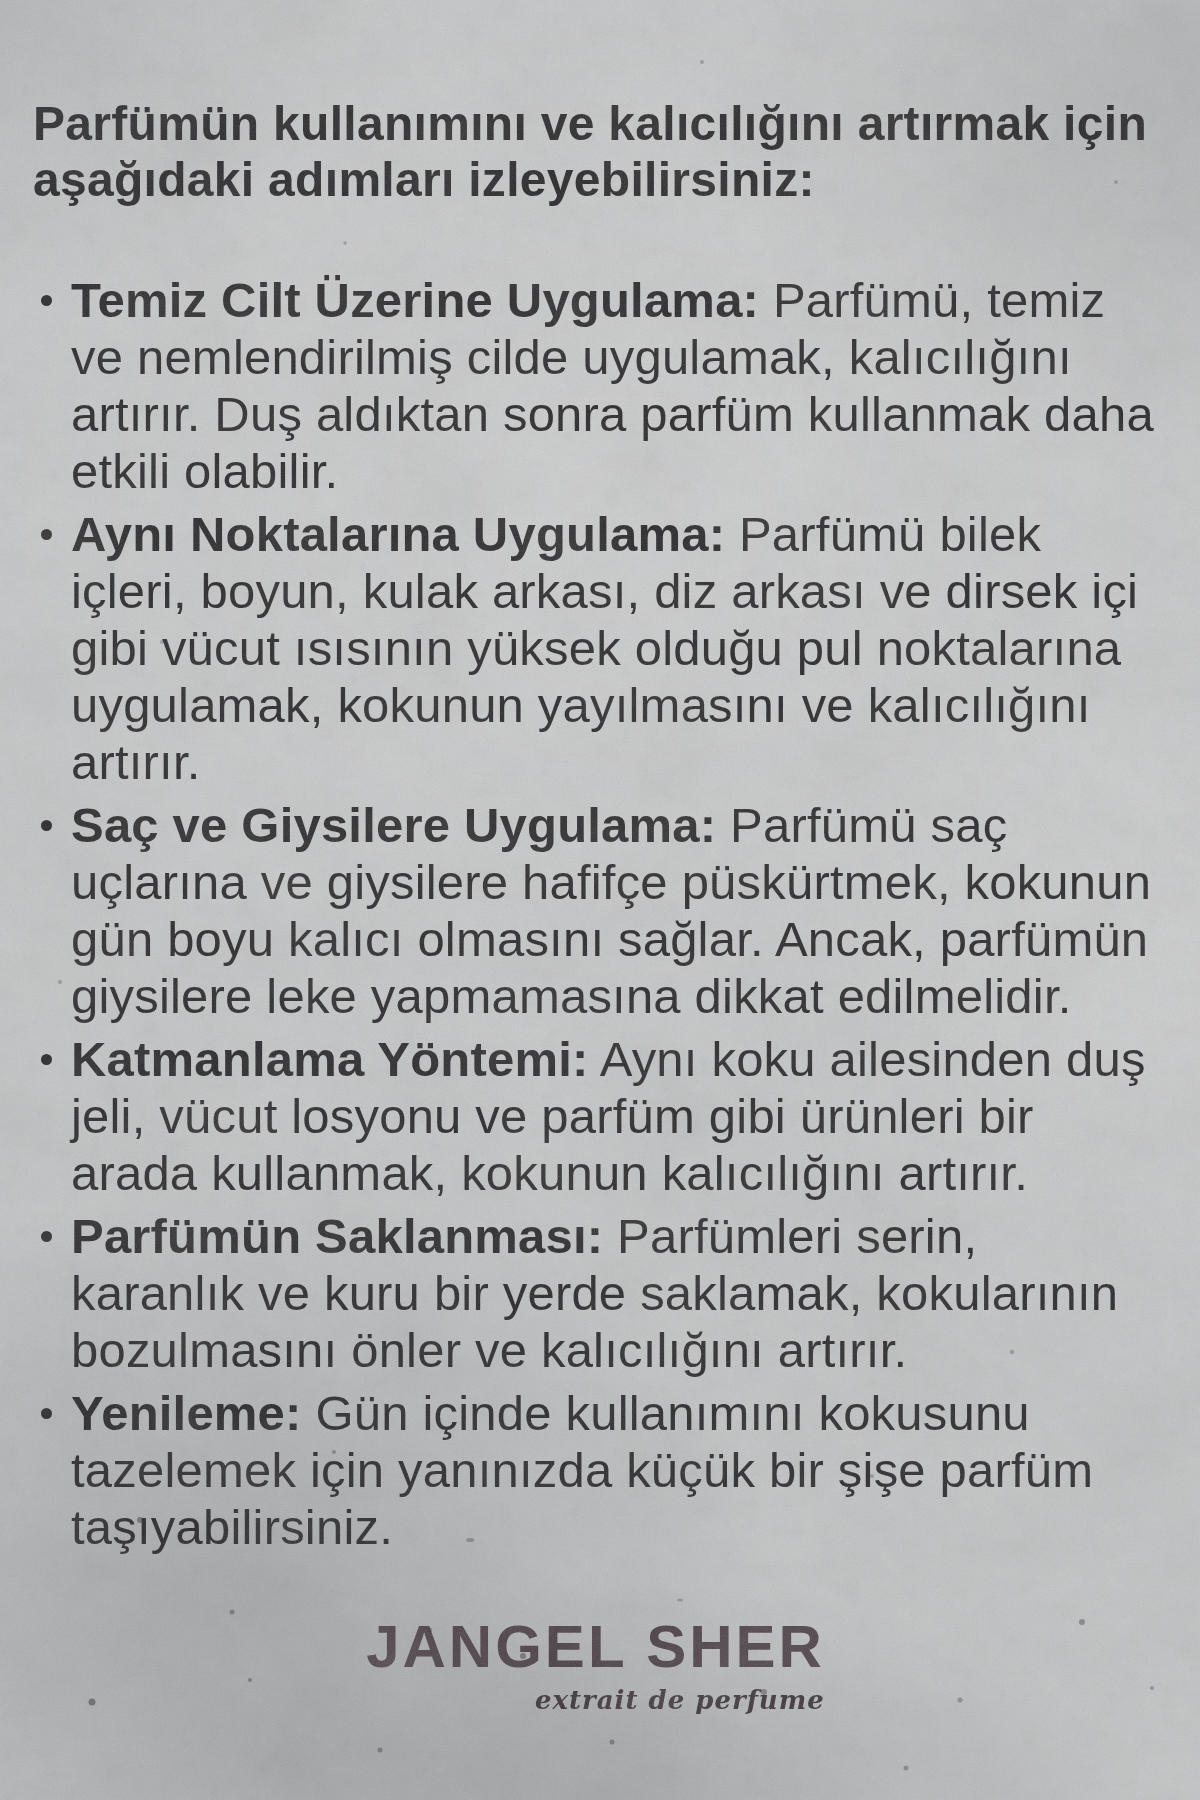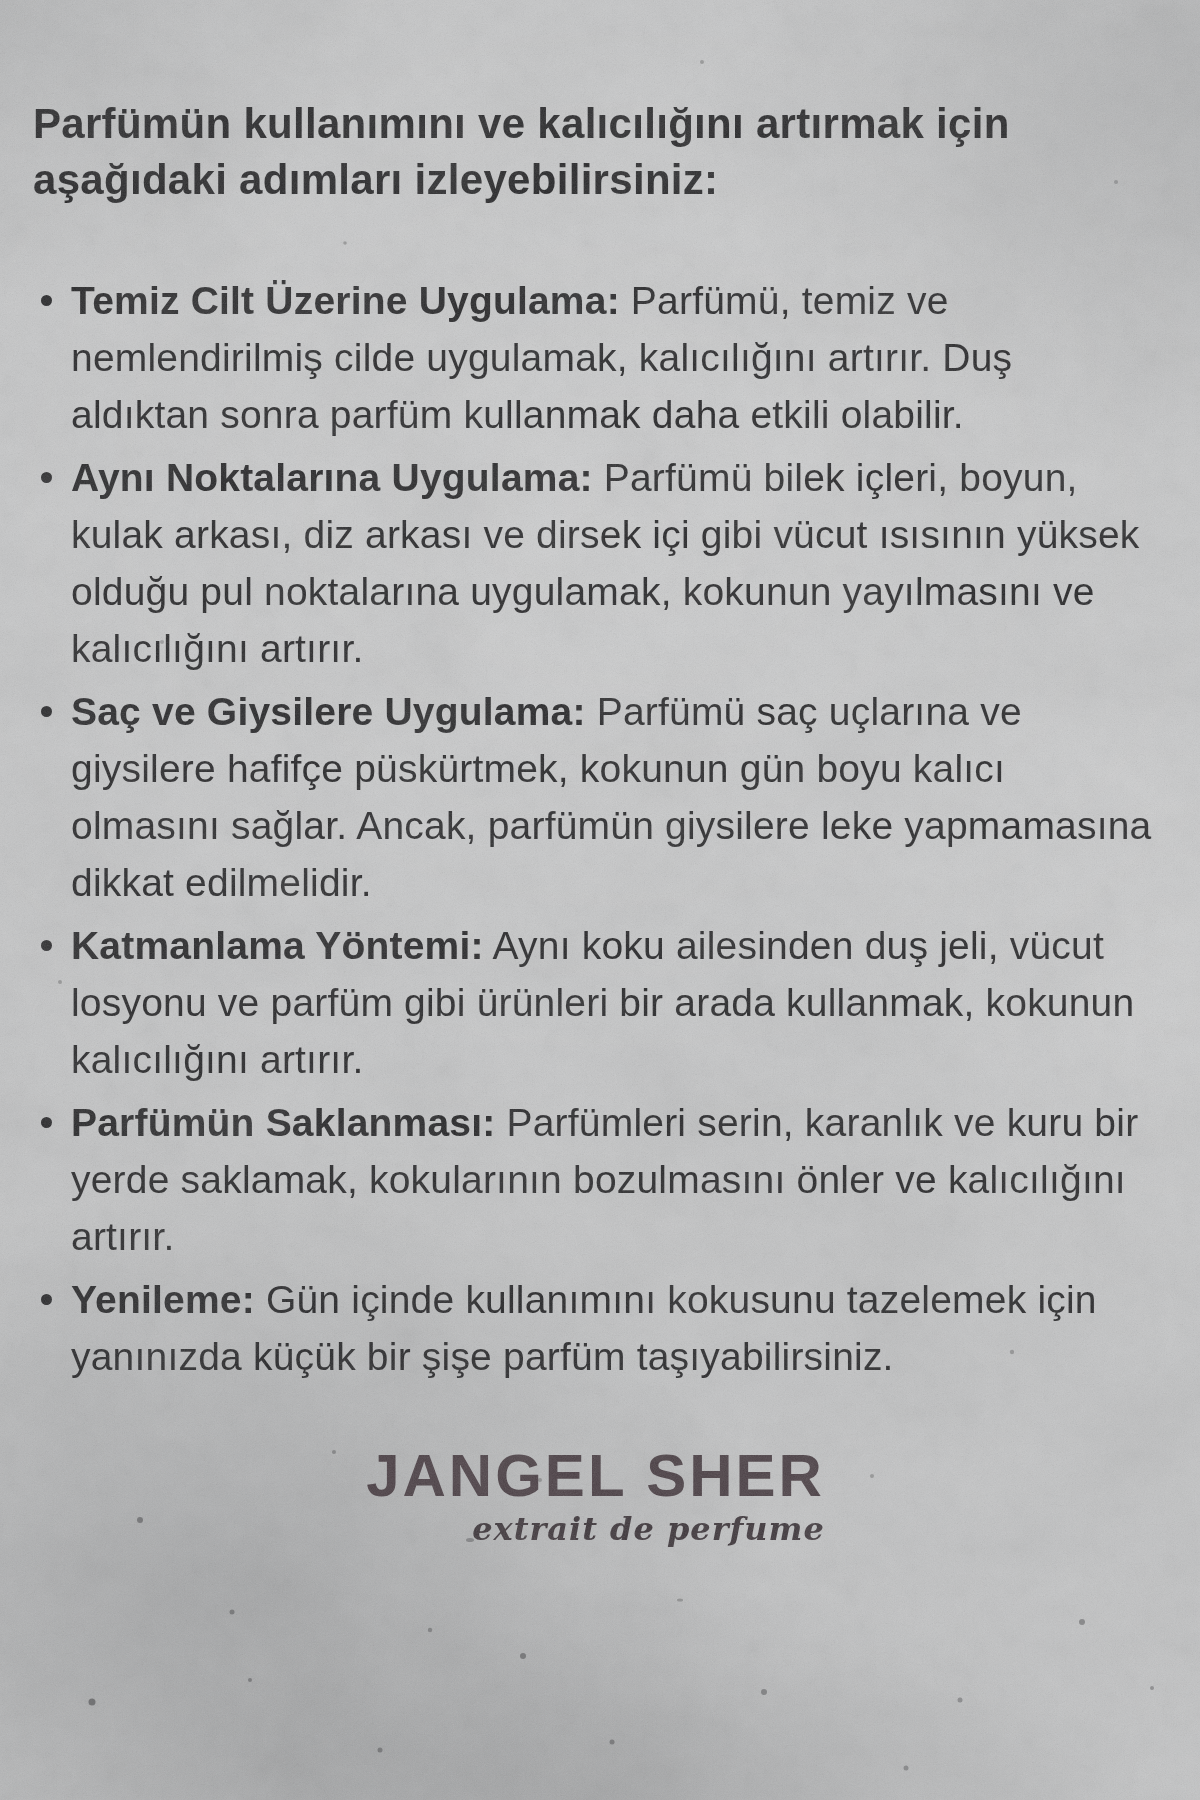--- a/index.html
+++ b/index.html
@@ -19,30 +19,30 @@
       radial-gradient(1400px 1100px at 52% 28%, rgba(255,255,255,0.18), rgba(255,255,255,0) 72%),
       #c1c2c3;
   }
   .poster {
     position: relative;
     z-index: 1;
     padding: 96px 42px 0 33px;
   }
   .intro {
     font-weight: 700;
-    font-size: 42px;
+    font-size: 48px;
     line-height: 56px;
     letter-spacing: 0.3px;
     margin: 0 0 64px 0;
   }
   .tips {
     list-style: none;
     margin: 0;
     padding: 0 0 0 8px;
-    font-size: 39px;
+    font-size: 49px;
     line-height: 57px;
     letter-spacing: 0.2px;
   }
   .tips li {
     position: relative;
     padding-left: 30px;
     margin: 0 0 6px 0;
   }
   .dot {
     position: absolute;
@@ -63,21 +63,21 @@
     font-weight: 700;
     font-size: 60px;
     line-height: 66px;
     letter-spacing: 3px;
     color: #40343a;
   }
   .brand-tagline {
     font-family: "DejaVu Serif", "Liberation Serif", serif;
     font-style: italic;
     font-weight: 700;
-    font-size: 32px;
+    font-size: 26px;
     line-height: 36px;
     letter-spacing: 1px;
     text-align: right;
     color: #322a2f;
     margin-top: 2px;
   }
   .texture {
     position: absolute;
     inset: 0;
     z-index: 2;

